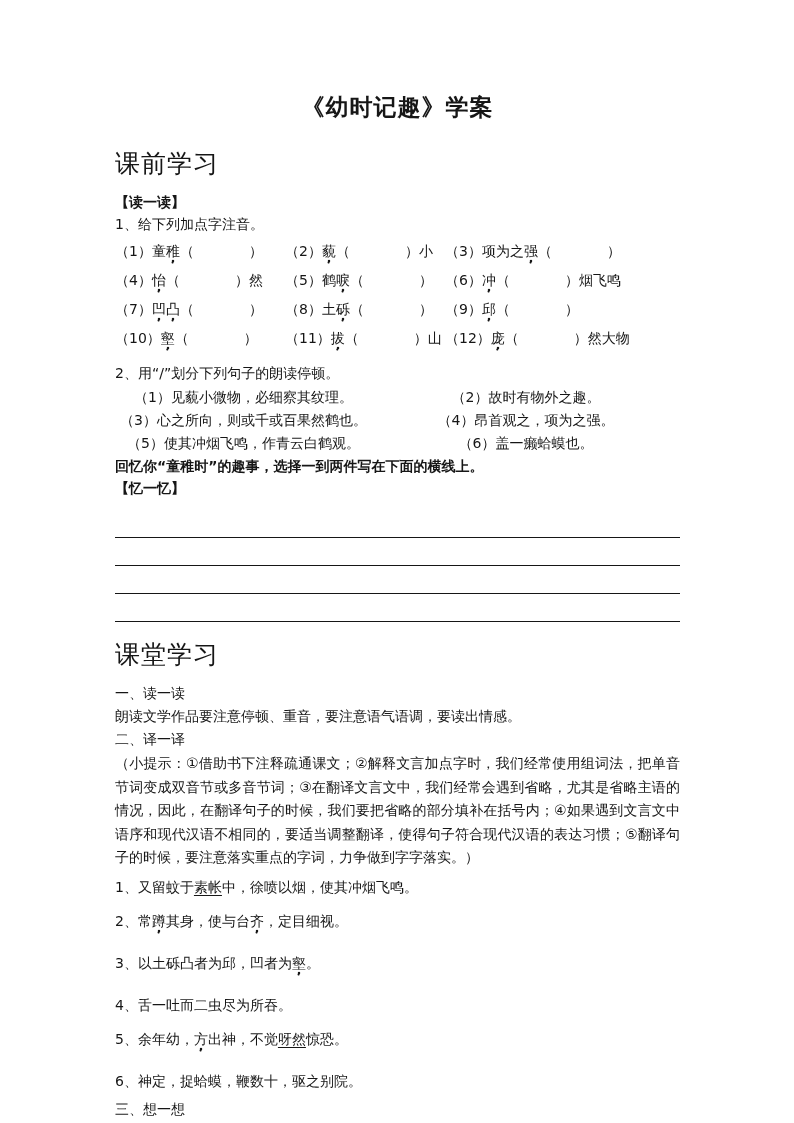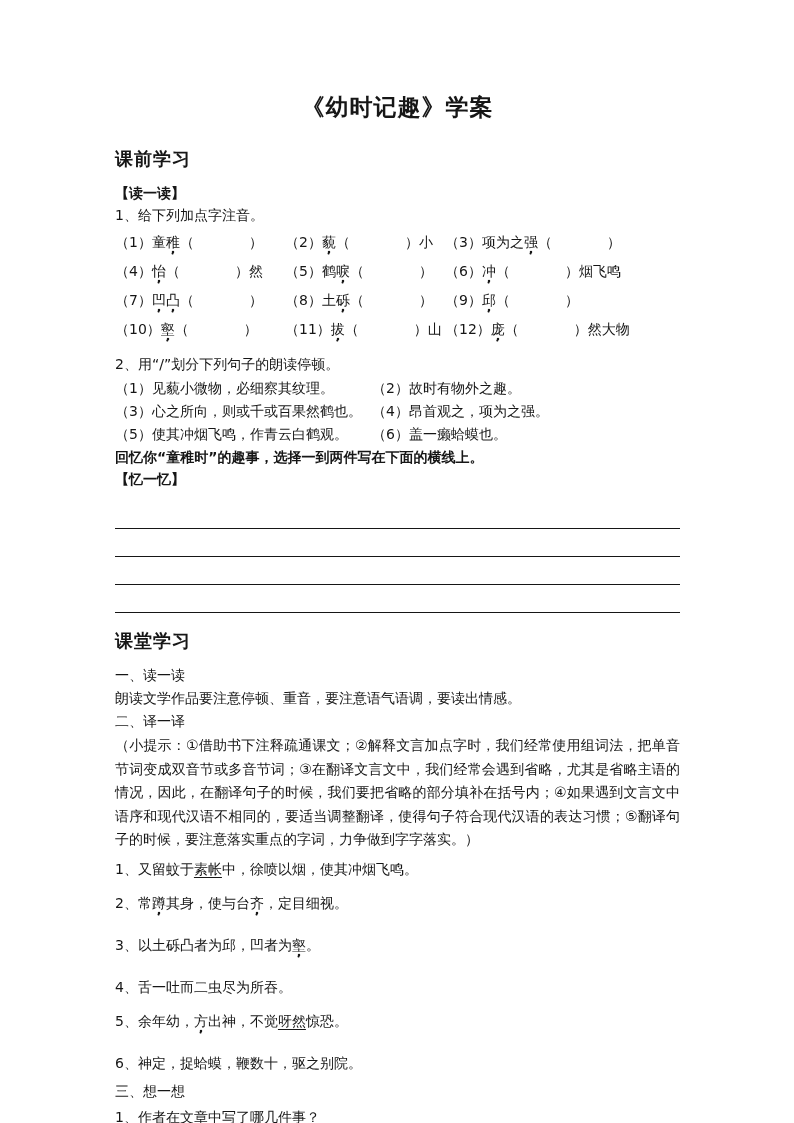--- a/index.html
+++ b/index.html
@@ -14,37 +14,37 @@
     box-sizing:border-box;
     width:794px; height:1123px;
     padding:92px 114px 0 115px;
   }
   .doc-title {
     font-size:23px; font-weight:bold;
     text-align:center; letter-spacing:1px;
     margin:0 0 24px 0;
   }
   .sec-header {
-    font-size:18px; font-weight:bold;
+    font-size:25px; font-weight:normal;
     margin:0 0 11px 0; letter-spacing:1px;
   }
   .tline { line-height:22px;font-weight:bold; }
   .q-prompt { line-height:23px; }
   .q1-grid {
     display:grid;
     grid-template-columns:170px 160px 1fr;
     margin:2px 0 8px 0;
   }
   .q1-grid .cell { line-height:26.5px; white-space:nowrap; }
   .q2-grid {
     display:grid;
     grid-template-columns:257px 1fr;
     margin:1px 0 0 0;
   }
-  .q2-grid .cell { line-height:23px; white-space:nowrap; }
+  .q2-grid .cell { line-height:23px; white-space:nowrap;text-align:center; }
   .gap { display:inline-block; width:55px; }
   .dot {
     background-image:radial-gradient(circle,#161616 1.4px,transparent 1.6px);
     background-repeat:no-repeat;
     background-position:center bottom;
     background-size:4px 4px;
     padding-bottom:4px;
     -webkit-text-emphasis:filled dot; -webkit-text-emphasis-position:under right;
   }
   .ul { text-decoration:underline; text-underline-offset:3px;text-align:center; }

